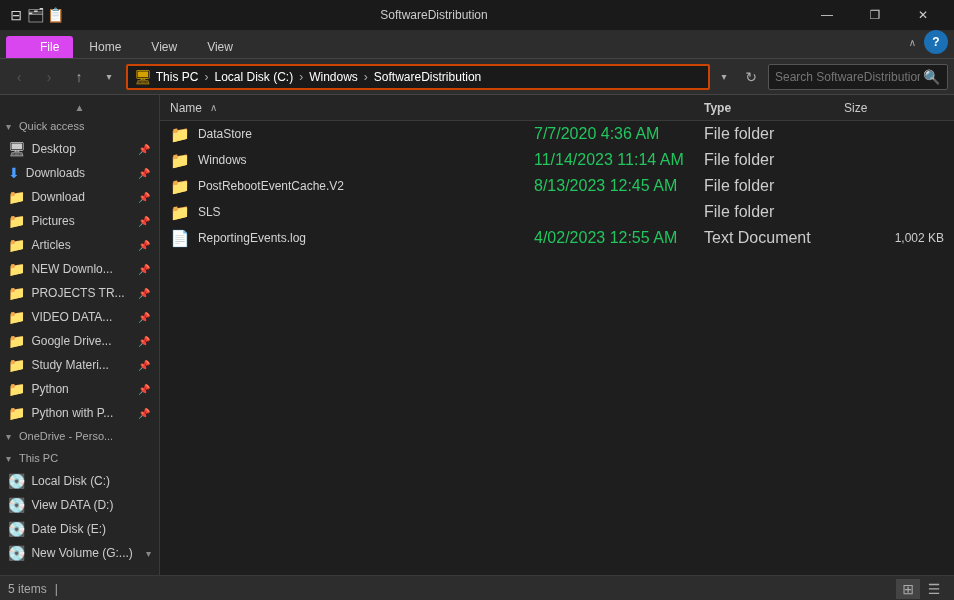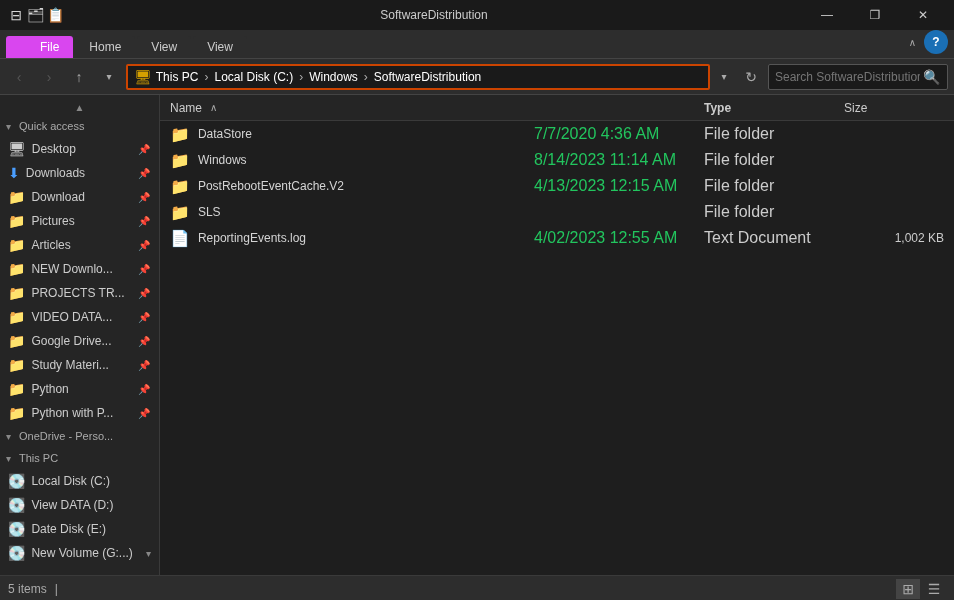--- a/index.html
+++ b/index.html
@@ -546,31 +546,31 @@
         <div class="file-date-cell">7/7/2020 4:36 AM</div>
         <div class="file-type-cell">File folder</div>
         <div class="file-size-cell"></div>
       </div>
 
       <div class="file-row">
         <div class="file-name-cell">
           <span class="file-icon folder-icon">📁</span>
           <span>Windows</span>
         </div>
-        <div class="file-date-cell">8/14/2023 11:14 AM</div>
+        <div class="file-date-cell">11/14/2023 11:14 AM</div>
         <div class="file-type-cell">File folder</div>
         <div class="file-size-cell"></div>
       </div>
 
       <div class="file-row">
         <div class="file-name-cell">
           <span class="file-icon folder-icon">📁</span>
           <span>PostRebootEventCache.V2</span>
         </div>
-        <div class="file-date-cell">4/13/2023 12:15 AM</div>
+        <div class="file-date-cell">8/13/2023 12:45 AM</div>
         <div class="file-type-cell">File folder</div>
         <div class="file-size-cell"></div>
       </div>
 
       <div class="file-row">
         <div class="file-name-cell">
           <span class="file-icon folder-icon">📁</span>
           <span>SLS</span>
         </div>
         <div class="file-type-cell">File folder</div>

